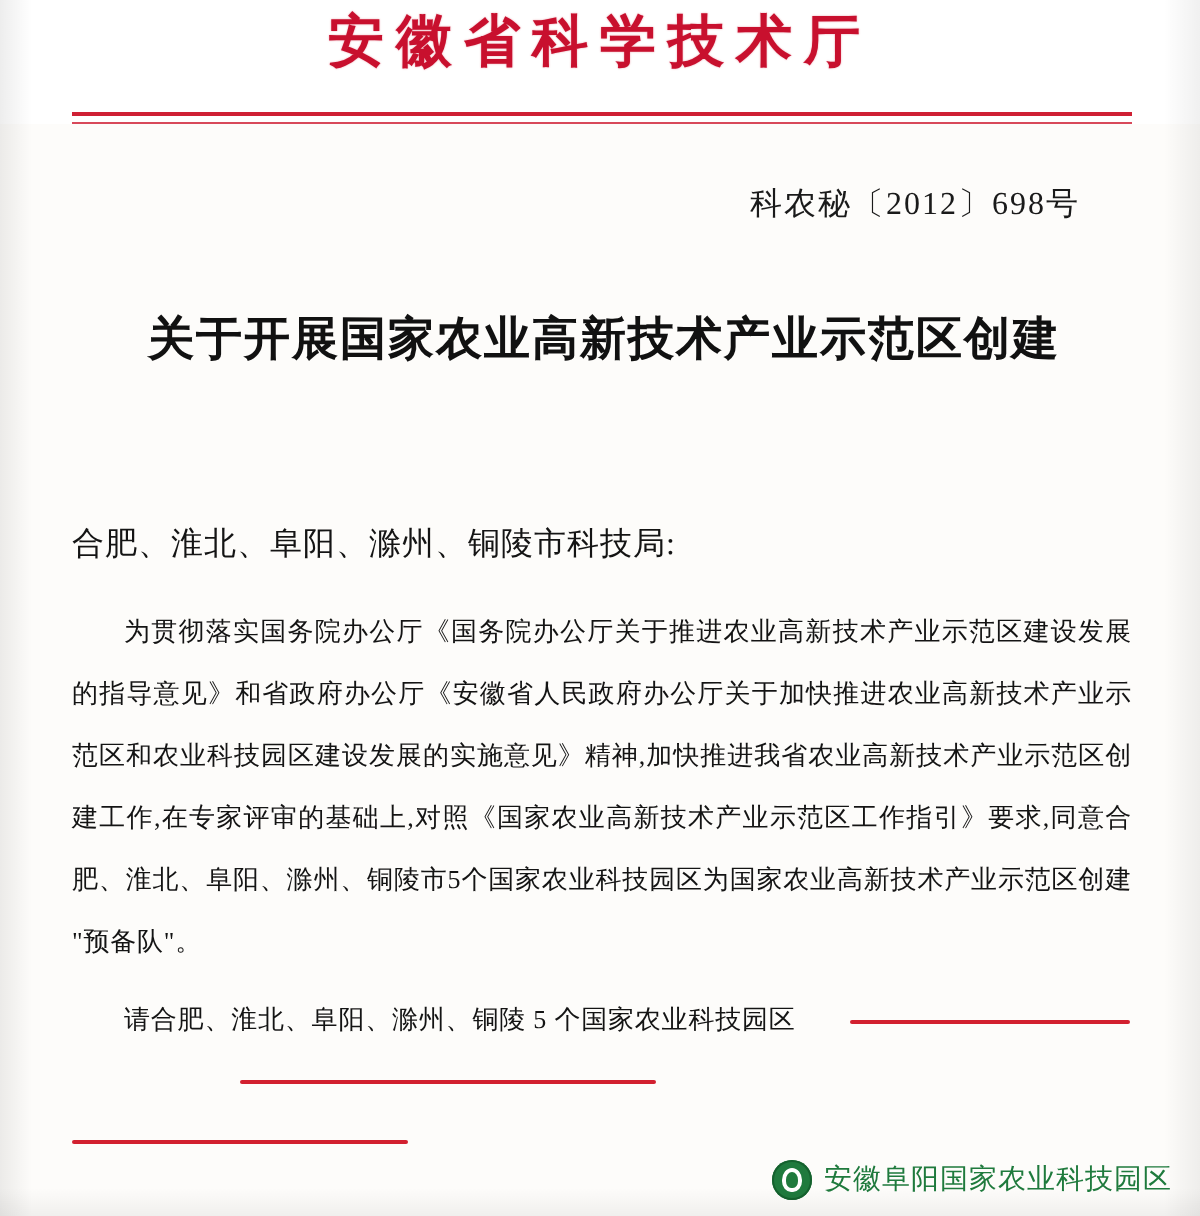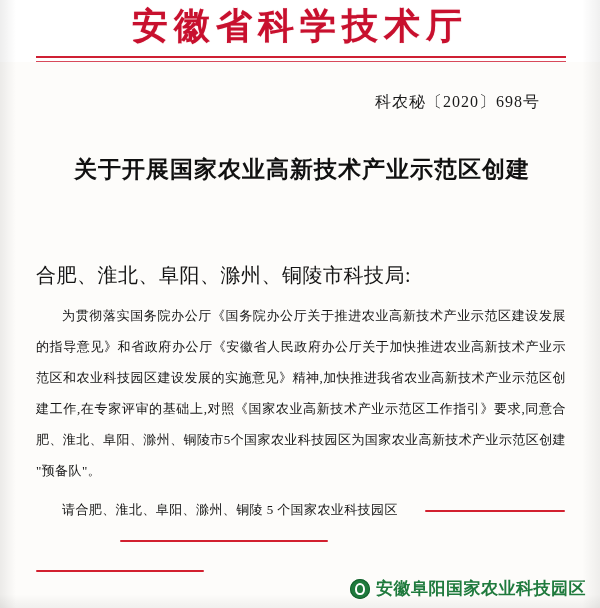--- a/index.html
+++ b/index.html
@@ -33,21 +33,21 @@
     display: flex;
     align-items: flex-start;
     justify-content: center;
     background: #ffffff;
   }
   .masthead-title {
     margin-top: 2px;
     color: #c8102e;
     font-family: "Liberation Serif", serif;
     font-weight: bold;
-    font-size: 36px;
+    font-size: 28px;
     letter-spacing: 6px;
     white-space: nowrap;
     text-shadow: 0 0 1px rgba(200,16,46,0.4);
   }
 
   .red-rule {
     position: absolute;
     left: 36px;
     width: 530px;
     height: 2px;
@@ -86,21 +86,21 @@
   }
   .doc-title .line2 {
     display: block;
   }
 
   
   .recipient {
     position: absolute;
     top: 262px;
     left: 36px;
-    font-size: 20px;
+    font-size: 16px;
     color: #141414;
     letter-spacing: 0.5px;
   }
 
   
   .body-text {
     position: absolute;
     top: 300px;
     left: 36px;
     width: 530px;
@@ -151,26 +151,25 @@
     position: absolute;
     left: 5px;
     top: 4px;
     width: 10px;
     height: 12px;
     border: 2px solid #ffffff;
     border-radius: 50% 50% 45% 45%;
     box-sizing: border-box;
   }
   .watermark .wm-text {
-    font-size: 17px;
+    font-size: 14px;
     color: #1f7a3d;
     font-family: "Liberation Sans", sans-serif;
     white-space: nowrap;
     letter-spacing: 0.5px;
-    font-weight: bold;
   }
 
   
   .scan-edge-left {
     position: absolute;
     left: 0; top: 0;
     width: 16px; height: 608px;
     background: linear-gradient(to right, rgba(0,0,0,0.07), rgba(0,0,0,0));
     pointer-events: none;
   }
@@ -194,21 +193,21 @@
 
 <div class="page">
 
   <div class="masthead">
     <div class="masthead-title">安徽省科学技术厅</div>
   </div>
 
   <div class="red-rule"></div>
   <div class="red-rule thin"></div>
 
-  <div class="doc-number">科农秘〔2020〕698号</div>
+  <div class="doc-number">科农秘〔2012〕698号</div>
 
   <div class="doc-title">
     <span>关于开展国家农业高新技术产业示范区创建</span>
   </div>
 
   <div class="recipient">合肥、淮北、阜阳、滁州、铜陵市科技局:</div>
 
   <div class="body-text">
     <p>为贯彻落实国务院办公厅《国务院办公厅关于推进农业高新技术产业示范区建设发展的指导意见》和省政府办公厅《安徽省人民政府办公厅关于加快推进农业高新技术产业示范区和农业科技园区建设发展的实施意见》精神,加快推进我省农业高新技术产业示范区创建工作,在专家评审的基础上,对照《国家农业高新技术产业示范区工作指引》要求,同意合肥、淮北、阜阳、滁州、铜陵市5个国家农业科技园区为国家农业高新技术产业示范区创建 "预备队"。</p>
     <p>请合肥、淮北、阜阳、滁州、铜陵 5 个国家农业科技园区</p>

